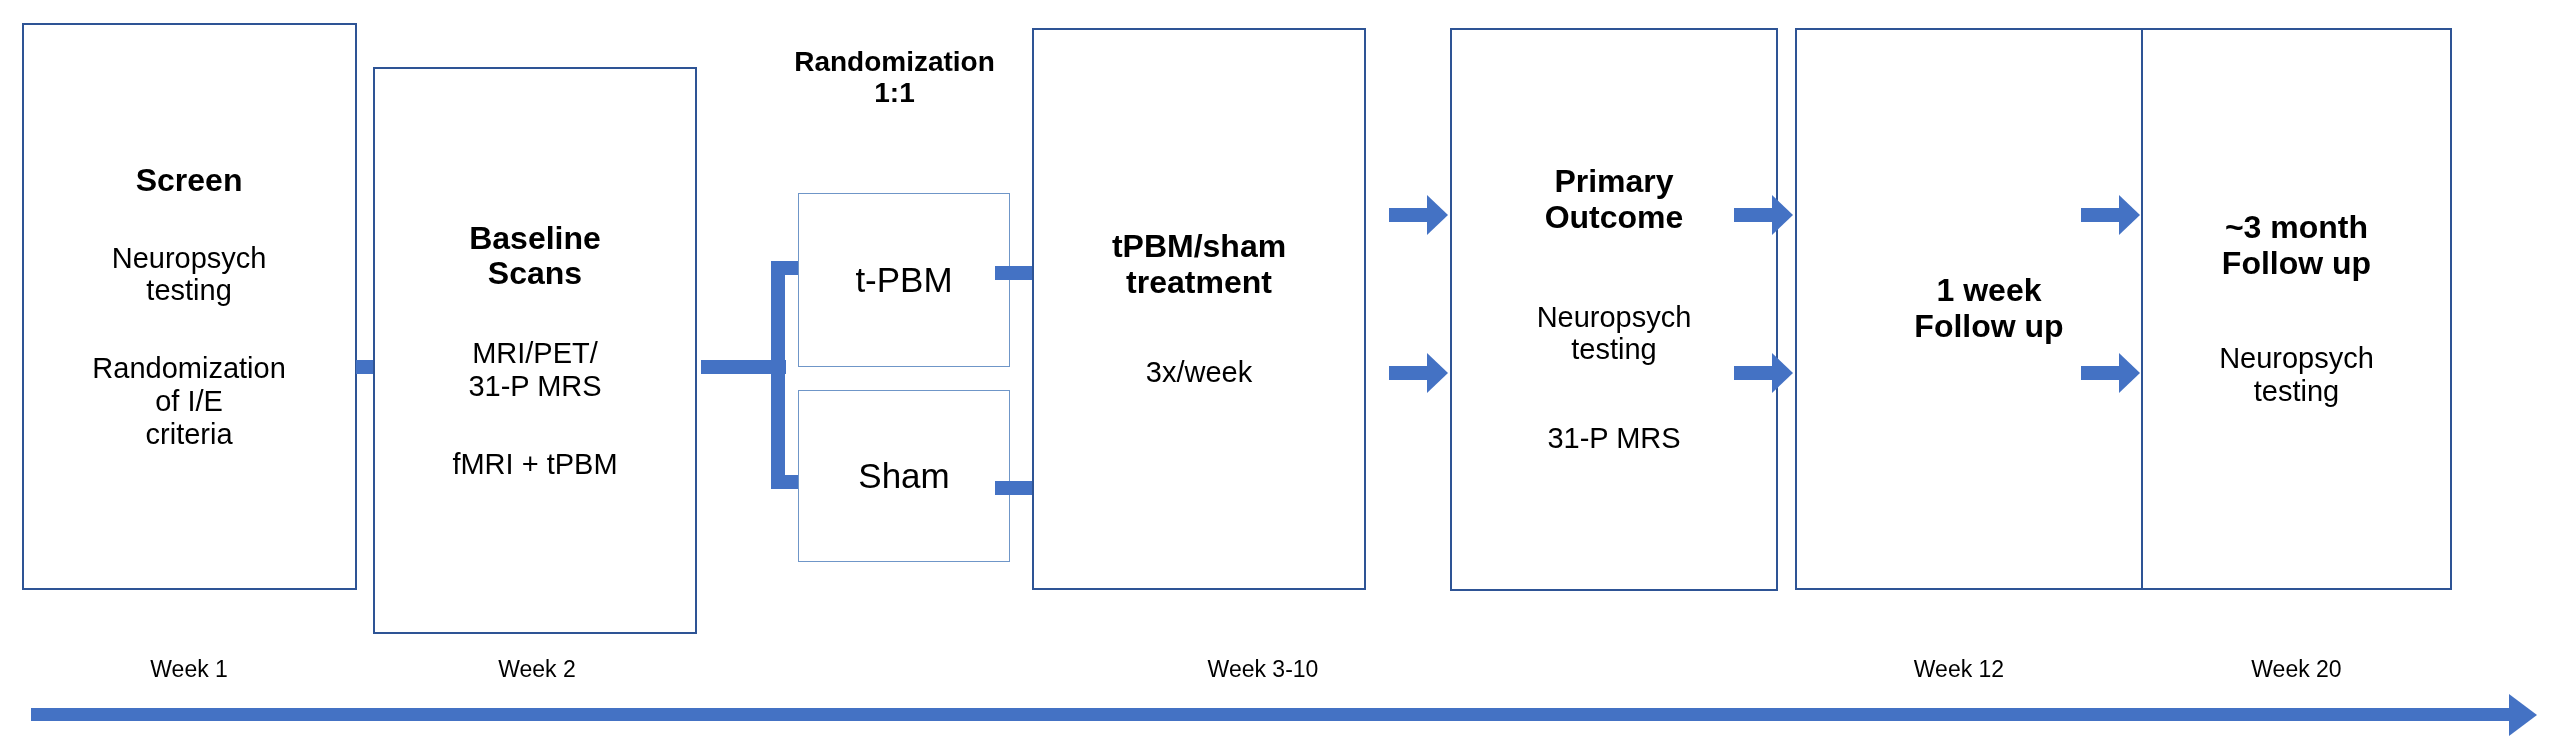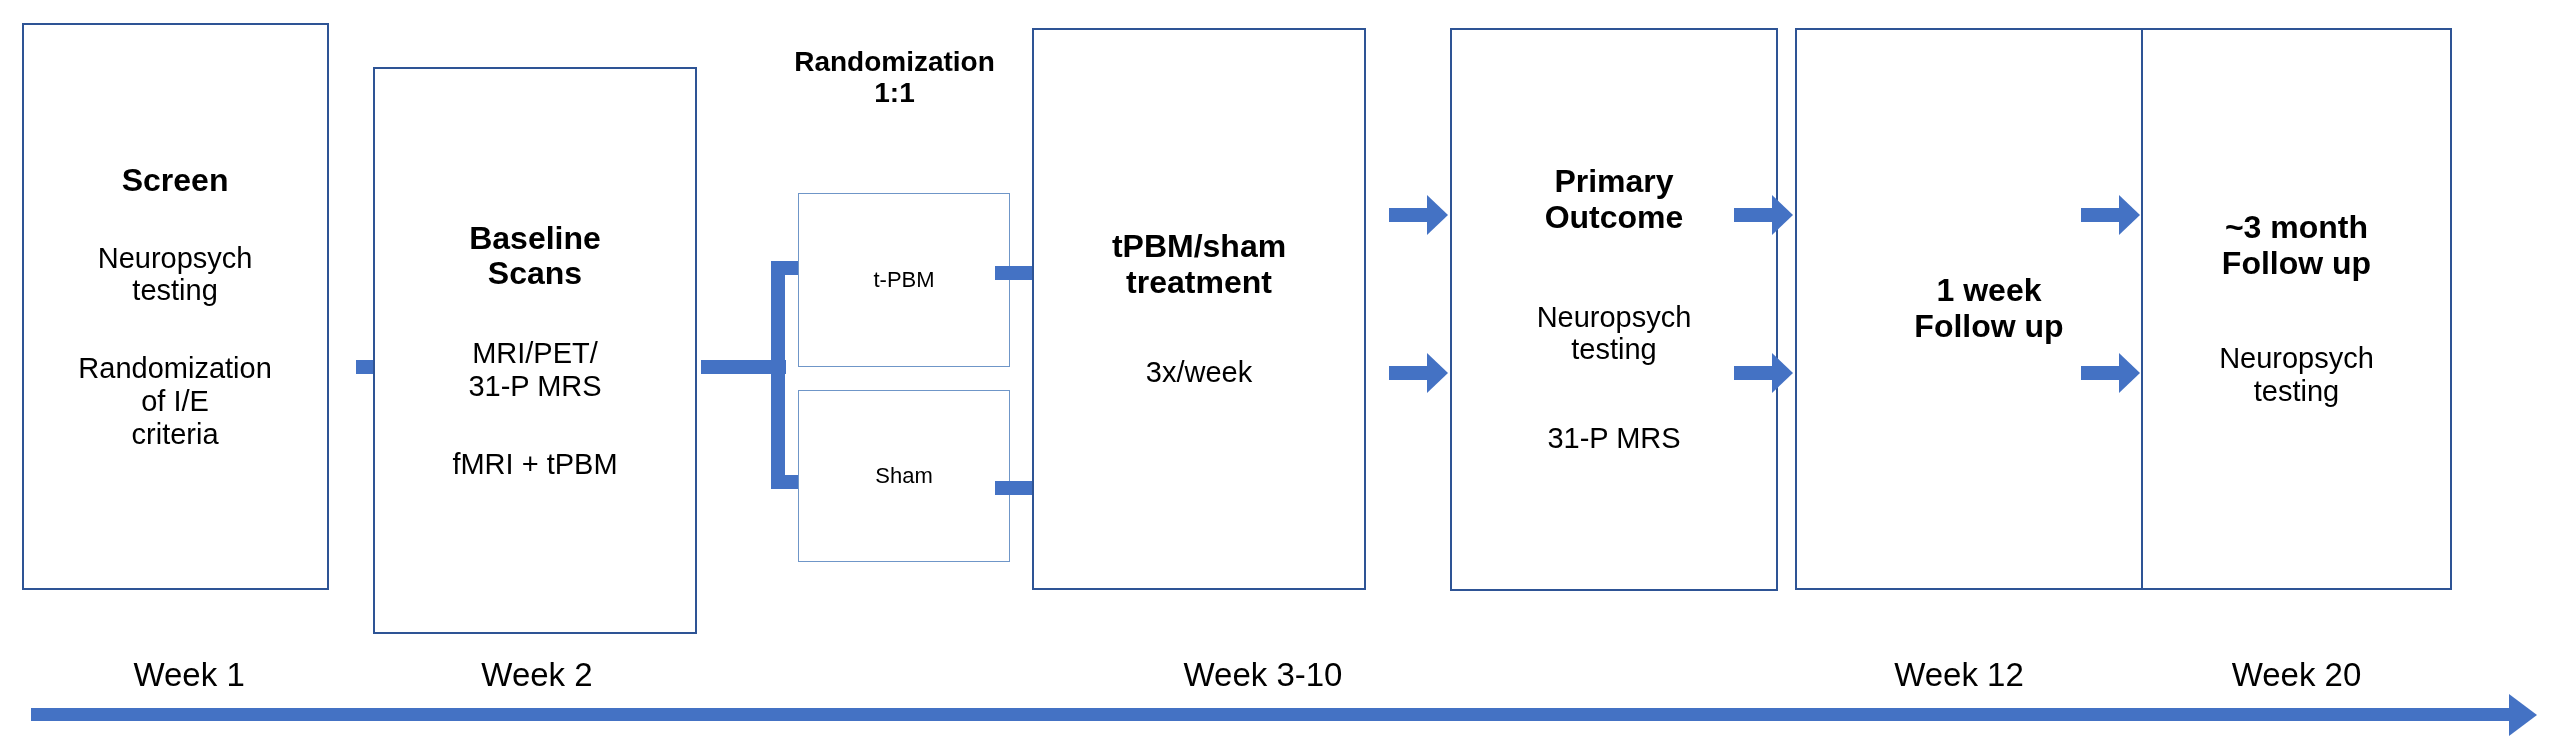--- a/index.html
+++ b/index.html
@@ -58,21 +58,21 @@
   .sub-box {
     position: absolute;
     box-sizing: border-box;
     border: 1.5px solid #6F96C8;
     background: #ffffff;
     display: flex;
     align-items: center;
     justify-content: center;
   }
   .sub-box .sub-label {
-    font-size: 22px;
+    font-size: 35px;
     color: #000000;
   }
 
   
   .arrow {
     position: absolute;
     height: 14px;
     background: #4472C4;
   }
   .arrow::after {
@@ -93,21 +93,21 @@
   .branch-v {
     position: absolute;
     width: 14px;
     background: #4472C4;
   }
 
   
   .week-label {
     position: absolute;
     text-align: center;
-    font-size: 33px;
+    font-size: 23px;
     color: #000000;
     white-space: nowrap;
   }
   .timeline-bar {
     position: absolute;
     height: 13px;
     background: #4472C4;
   }
   .timeline-bar::after {
     content: "";
@@ -120,21 +120,21 @@
     border-top: 21.6px solid transparent;
     border-bottom: 21.6px solid transparent;
     border-left: 28px solid #4472C4;
   }
 </style>
 </head>
 <body>
 
 <div id="canvas">
 
-  <div class="stage-box" style="left:21.6px; top:23px; width:307px; height:567px;">
+  <div class="stage-box" style="left:21.6px; top:23px; width:335px; height:567px;">
     <div class="stage-title" style="margin-bottom:43px;">Screen</div>
     <div class="stage-line" style="margin-bottom:45px;">Neuropsych
 testing</div>
     <div class="stage-line">Randomization
 of I/E
 criteria</div>
   </div>
 
   <div class="arrow" style="left:356px; top:360px; width:34px;"></div>
 

